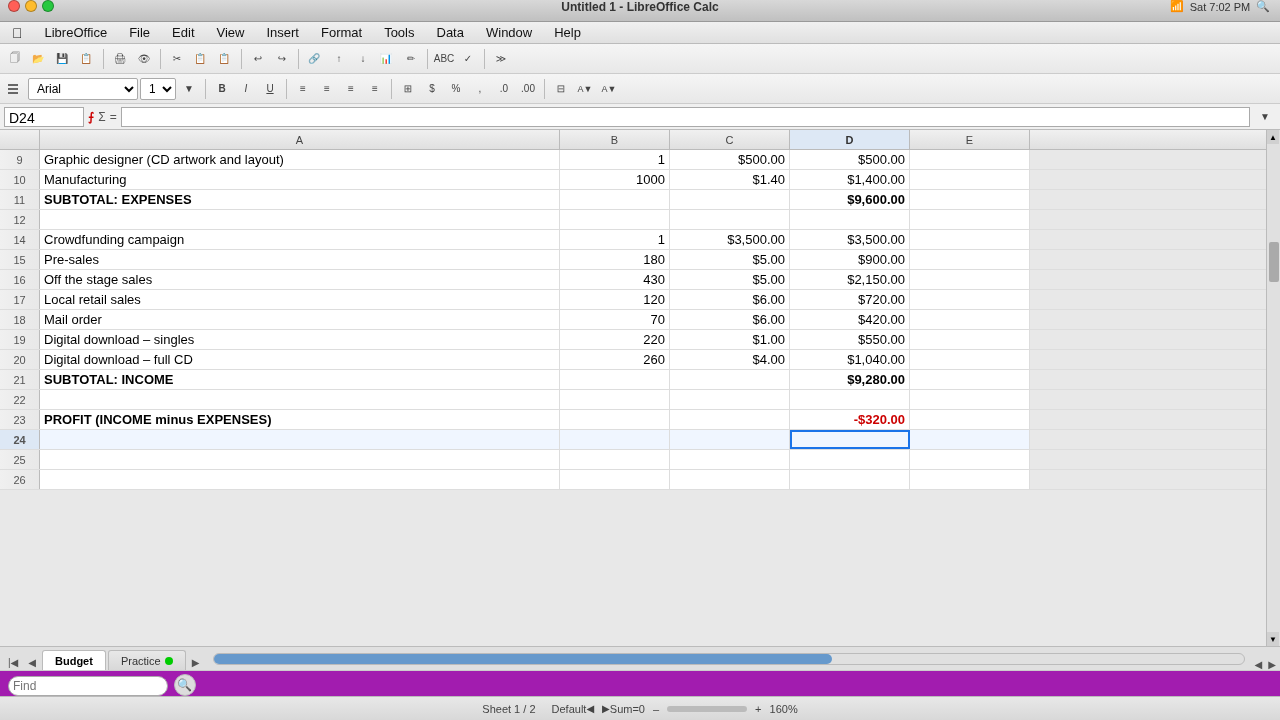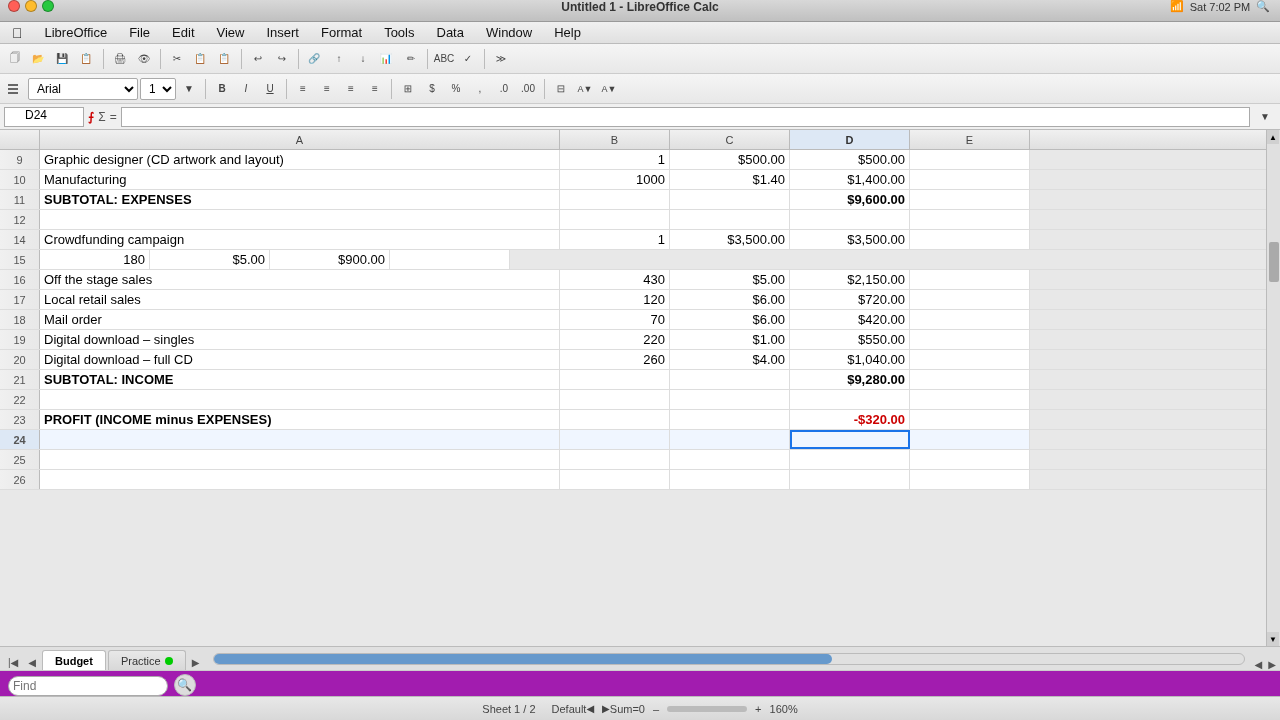--- a/index.html
+++ b/index.html
@@ -121,24 +121,24 @@
       align-items: center;
       border-bottom: 1px solid #bbb;
       padding: 0 4px;
       gap: 4px;
     }
     .cell-ref-box {
       width: 80px;
       height: 20px;
       background: white;
       border: 1px solid #aaa;
-      padding: 0 20px;
-      font-size: 12px;
-      display: flex;
-      align-items: flex-start;
+      padding: 0 4px;
+      font-size: 14px;
+      display: flex;
+      align-items: flex-end;
     }
     .formula-icons {
       display: flex;
       align-items: center;
       gap: 4px;
       color: #555;
       font-size: 14px;
     }
     .formula-input {
       flex: 1;
@@ -532,20 +532,21 @@
         <div class="grid-row">
           <div class="row-num">14</div>
           <div class="cell col-a">Crowdfunding campaign</div>
           <div class="cell col-b">1</div>
           <div class="cell col-c">$3,500.00</div>
           <div class="cell col-d">$3,500.00</div>
           <div class="cell col-e"></div>
         </div>
         <div class="grid-row">
           <div class="row-num">15</div>
+          <div class="cell col-a">Pre-sales</div>
           <div class="cell col-b">180</div>
           <div class="cell col-c">$5.00</div>
           <div class="cell col-d">$900.00</div>
           <div class="cell col-e"></div>
         </div>
         <div class="grid-row">
           <div class="row-num">16</div>
           <div class="cell col-a">Off the stage sales</div>
           <div class="cell col-b">430</div>
           <div class="cell col-c">$5.00</div>

